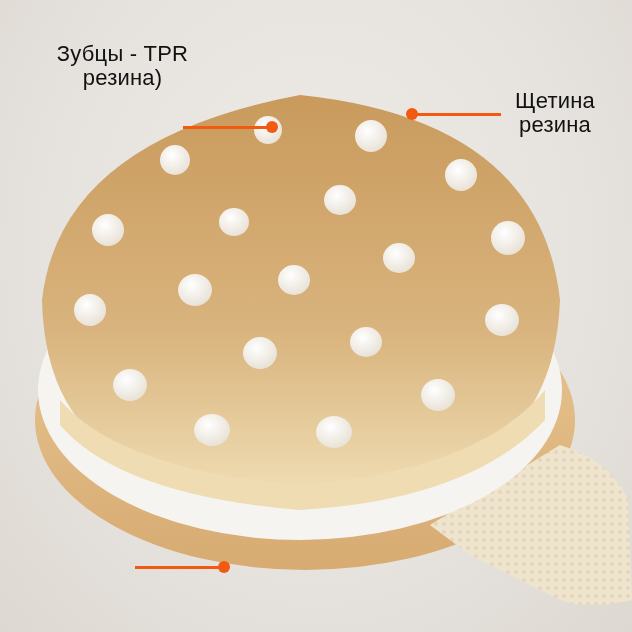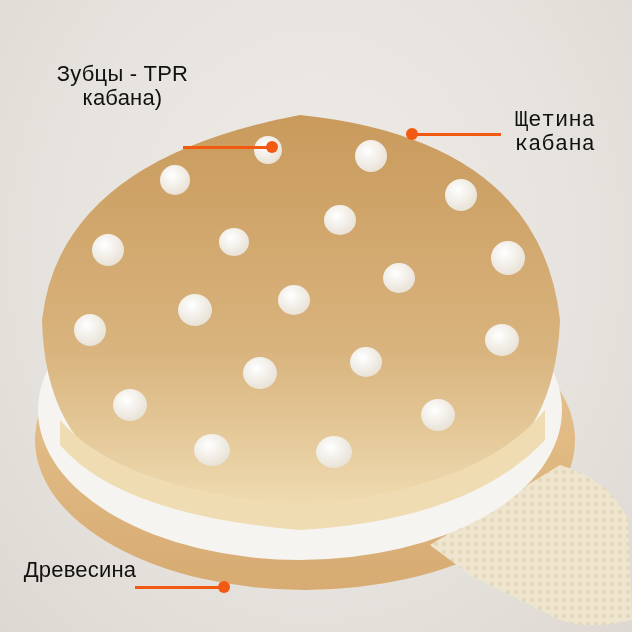--- a/index.html
+++ b/index.html
@@ -1,21 +1,21 @@
 <!DOCTYPE html>
 <html><head>
 <meta charset="utf-8">
 <style>
   html, body { margin: 0; padding: 0; }
   body {
     width: 632px; height: 632px; overflow: hidden; position: relative;
     background: radial-gradient(ellipse at 50% 40%, #efece8 0%, #e6e2dd 60%, #ddd8d2 100%);
     font-family: "Liberation Sans", sans-serif;
   }
-  .scene { position: absolute; inset: 0; margin-top: 20px; }
+  .scene { position: absolute; inset: 0; }
   .label {
     position: absolute; color: #111; font-size: 22px; line-height: 24px;
     text-align: center; letter-spacing: 0.2px;
   }
   .label span { display: block; }
   .pointer { position: absolute; height: 3px; background: #f25a12; }
   .dot { position: absolute; width: 12px; height: 12px; border-radius: 50%; background: #f25a12; }
 </style>
 </head>
 <body>
@@ -73,30 +73,29 @@
       <ellipse cx="260" cy="353" rx="17" ry="16"></ellipse>
       <ellipse cx="130" cy="385" rx="17" ry="16"></ellipse>
       <ellipse cx="438" cy="395" rx="17" ry="16"></ellipse>
       <ellipse cx="212" cy="430" rx="18" ry="16"></ellipse>
       <ellipse cx="334" cy="432" rx="18" ry="16"></ellipse>
     </g>
   </svg>
 
   <div class="label" style="left:0; top:42px; width:245px;">
     <span>Зубцы - TPR</span>
-    <span>кабана)</span>
+    <span>резина)</span>
   </div>
   <div class="pointer" style="left:183px; top:126px; width:88px;"></div>
   <div class="dot" style="left:266px; top:121px;"></div>
 
-  <div class="label" style="left:500px; top:89px; width:110px;font-family:Liberation Mono, monospace;">
+  <div class="label" style="left:500px; top:89px; width:110px;">
     <span>Щетина</span>
-    <span>кабана</span>
+    <span>резина</span>
   </div>
   <div class="pointer" style="left:413px; top:113px; width:88px;"></div>
   <div class="dot" style="left:406px; top:108px;"></div>
 
   <div class="label" style="left:6px; top:538px; width:148px;">
-    <span>Древесина</span>
   </div>
   <div class="pointer" style="left:135px; top:566px; width:90px;"></div>
   <div class="dot" style="left:218px; top:561px;"></div>
 </div>
 
 </body></html>

